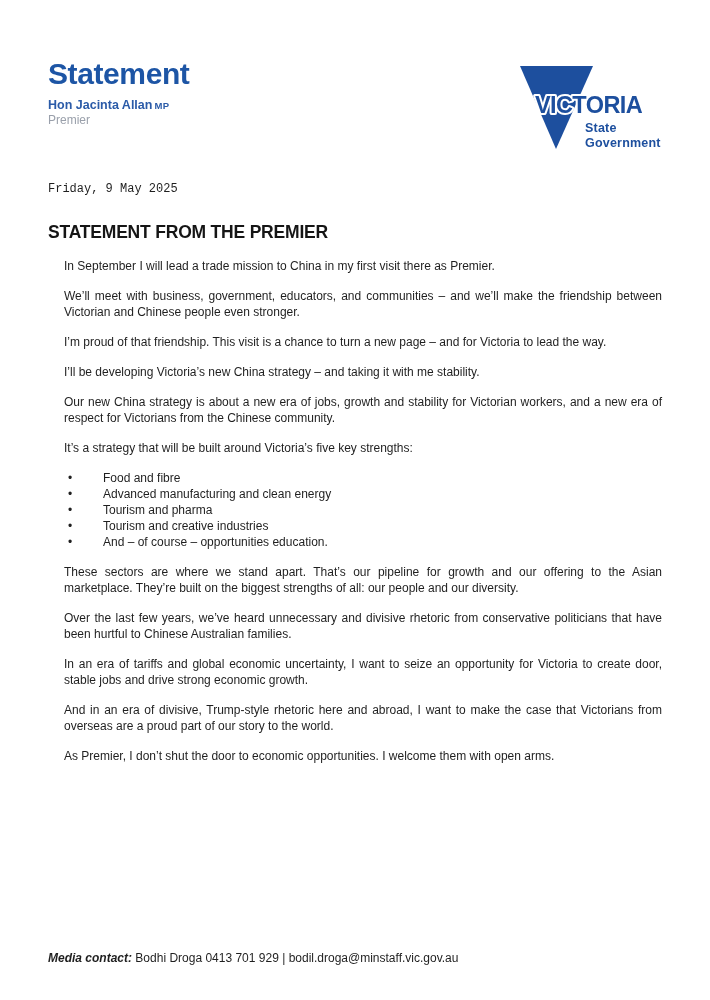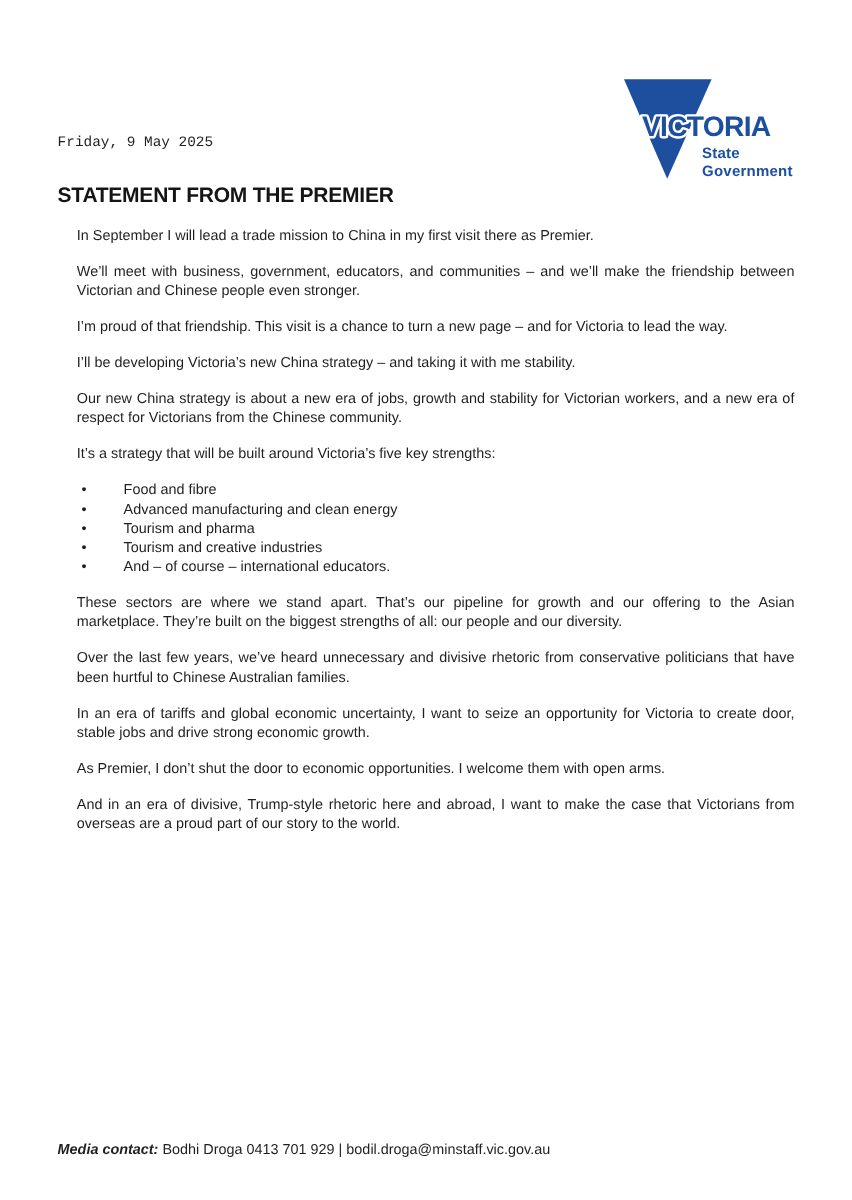--- a/index.html
+++ b/index.html
@@ -103,20 +103,27 @@
     font-size: 12px;
     line-height: 16px;
   }
   .media-footer .label { font-weight: 700; font-style: italic; }
 </style>
 </head>
 <body>
 
 <div class="page">
 
+  <div>
+    <h1 class="masthead-title">Statement</h1>
+    <div class="masthead-author">
+      <span>Hon Jacinta Allan</span><span class="suffix">MP</span>
+    </div>
+    <div class="masthead-role">Premier</div>
+  </div>
 
   <svg class="logo" viewBox="0 0 150 92" aria-hidden="true">
     <polygon points="5,6 78,6 41,89" fill="#1d4f9e"></polygon>
     <text x="20" y="53" class="logo-word">VICTORIA</text>
     <text x="70" y="72" class="logo-sub">State</text>
     <text x="70" y="87" class="logo-sub">Government</text>
   </svg>
 
   <div class="date-line">Friday, 9 May 2025</div>
 
@@ -127,28 +134,28 @@
   <p class="body-par">I’m proud of that friendship. This visit is a chance to turn a new page – and for Victoria to lead the way.</p>
   <p class="body-par">I’ll be developing Victoria’s new China strategy – and taking it with me stability.</p>
   <p class="body-par">Our new China strategy is about a new era of jobs, growth and stability for Victorian workers, and a new era of respect for Victorians from the Chinese community.</p>
   <p class="body-par">It’s a strategy that will be built around Victoria’s five key strengths:</p>
 
   <ul class="strengths">
     <li><span class="dot">•</span><span>Food and fibre</span></li>
     <li><span class="dot">•</span><span>Advanced manufacturing and clean energy</span></li>
     <li><span class="dot">•</span><span>Tourism and pharma</span></li>
     <li><span class="dot">•</span><span>Tourism and creative industries</span></li>
-    <li><span class="dot">•</span><span>And – of course – international educators.</span></li>
+    <li><span class="dot">•</span><span>And – of course – opportunities education.</span></li>
   </ul>
 
   <p class="body-par">These sectors are where we stand apart. That’s our pipeline for growth and our offering to the Asian marketplace. They’re built on the biggest strengths of all: our people and our diversity.</p>
   <p class="body-par">Over the last few years, we’ve heard unnecessary and divisive rhetoric from conservative politicians that have been hurtful to Chinese Australian families.</p>
   <p class="body-par">In an era of tariffs and global economic uncertainty, I want to seize an opportunity for Victoria to create door, stable jobs and drive strong economic growth.</p>
+  <p class="body-par">And in an era of divisive, Trump-style rhetoric here and abroad, I want to make the case that Victorians from overseas are a proud part of our story to the world.</p>
   <p class="body-par">As Premier, I don’t shut the door to economic opportunities. I welcome them with open arms.</p>
-  <p class="body-par">And in an era of divisive, Trump-style rhetoric here and abroad, I want to make the case that Victorians from overseas are a proud part of our story to the world.</p>
 
   <div class="media-footer">
     <span class="label">Media contact:</span>
     <span>Bodhi Droga 0413 701 929</span>
     <span>|</span>
     <span>bodil.droga@minstaff.vic.gov.au</span>
   </div>
 
 </div>
 

